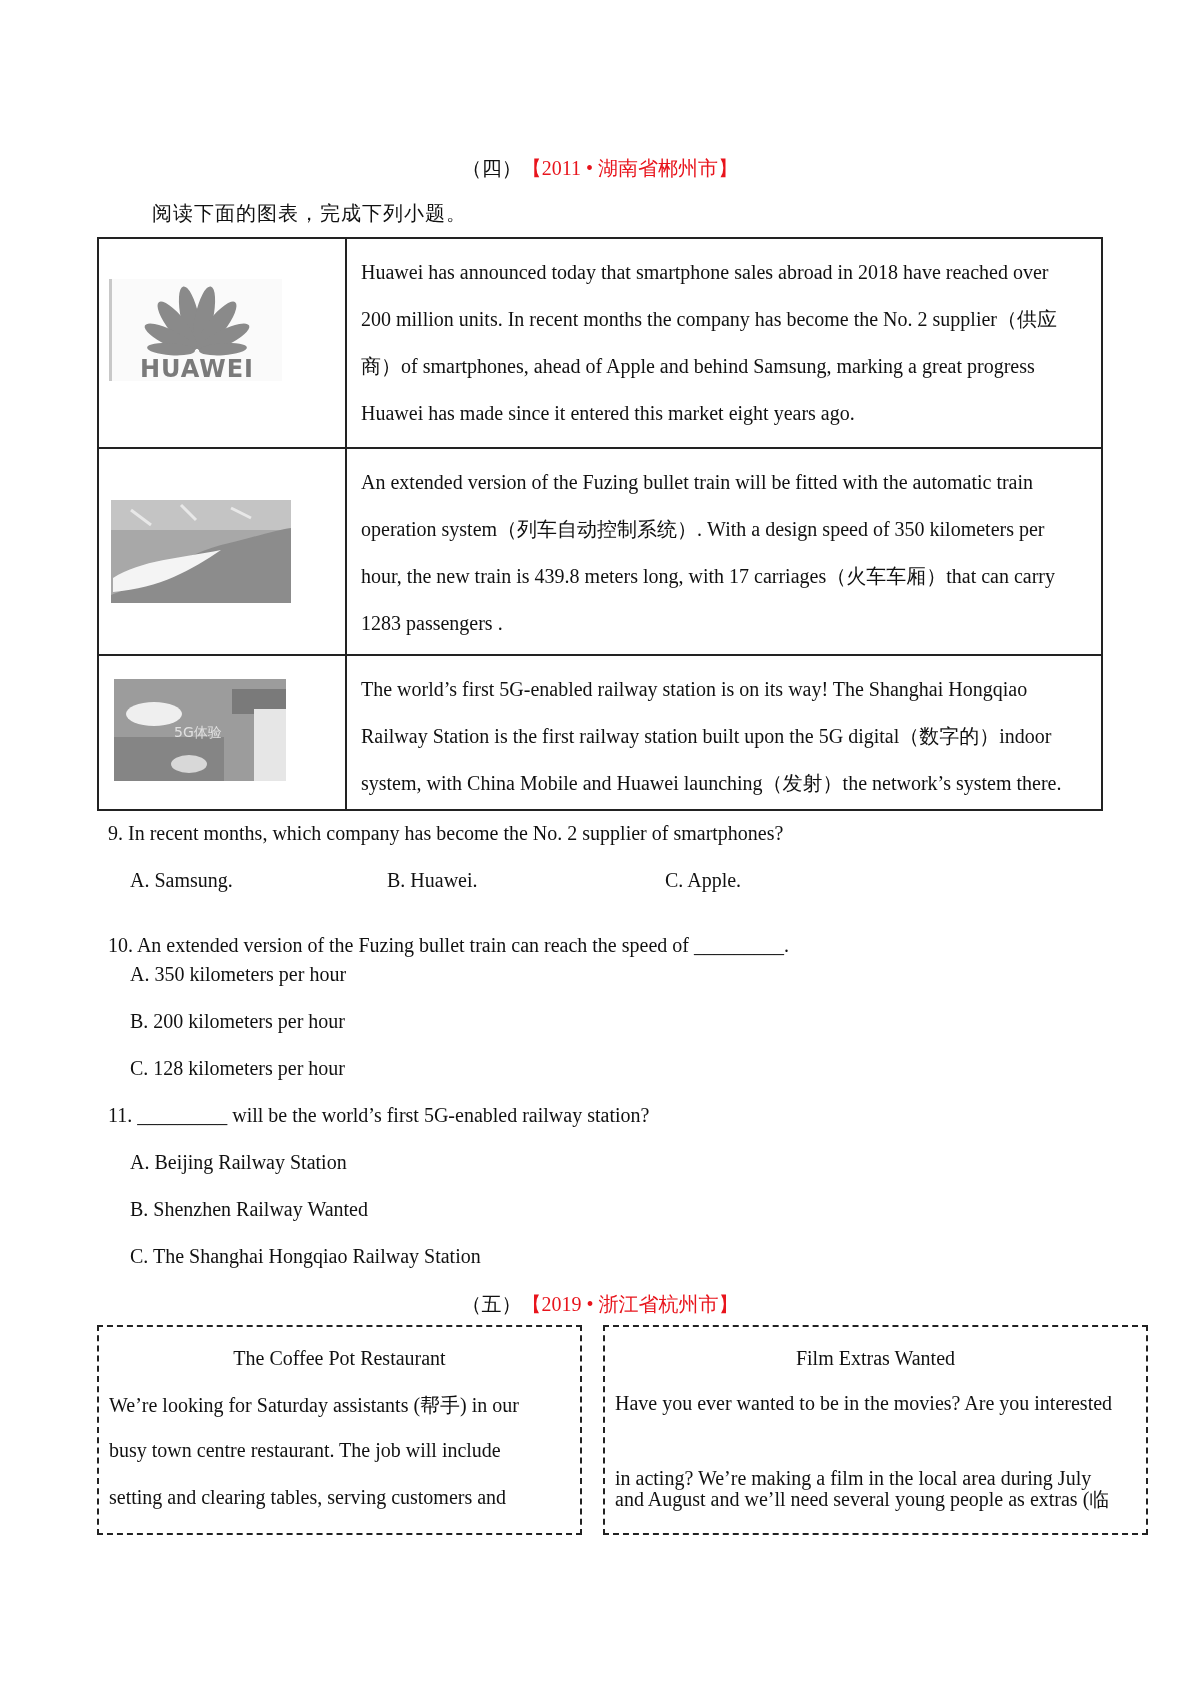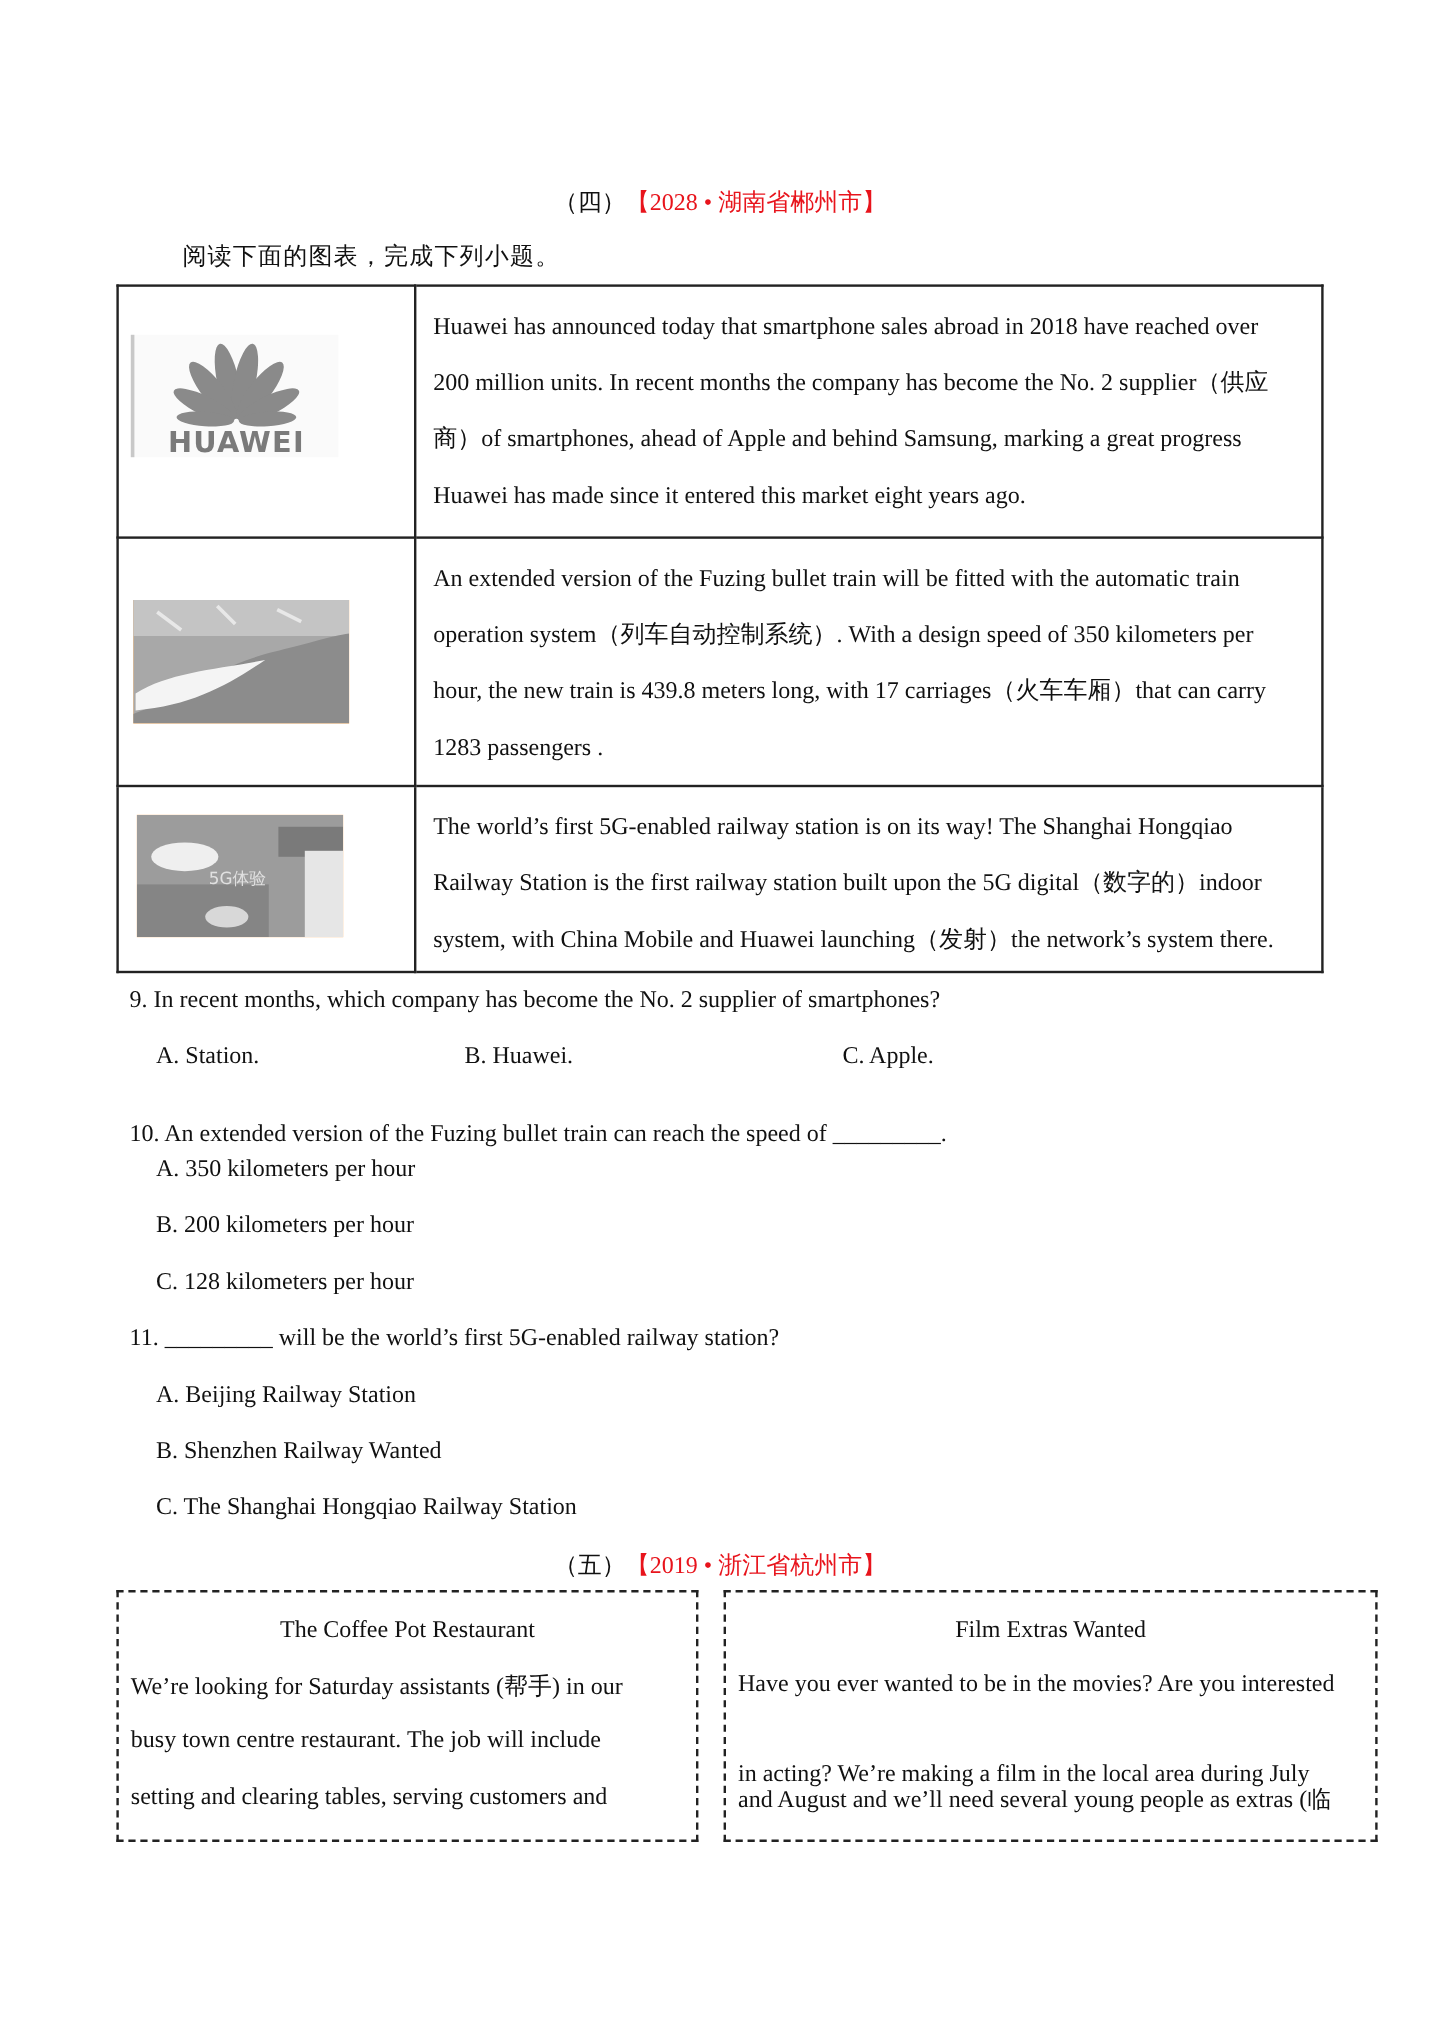--- a/index.html
+++ b/index.html
@@ -33,21 +33,21 @@
     .ad-box {
       position: absolute; border: 2px dashed #222; box-sizing: border-box; background: #fff;
     }
     .ad-box .ad-title { position: absolute; left: 0; right: 0; text-align: center; top: 20px; font-size: 20px; }
     .ad-box .ad-line { position: absolute; left: 10px; white-space: nowrap; font-size: 20px; }
   </style>
 </head>
 <body>
 
 <div class="abs section-title" style="top:155px;">
-  <span>（四）</span><span class="red">【2028 • 湖南省郴州市】</span>
+  <span>（四）</span><span class="red">【2011 • 湖南省郴州市】</span>
 </div>
 <div class="abs intro">阅读下面的图表，完成下列小题。</div>
 
 <table class="info-table">
   <tbody>
       <tr style="height:210px;">
     <td class="img-cell">
       <div class="pic pic-huawei">
         <svg width="170" height="102" viewBox="0 0 170 102">
           <g fill="#8a8a8a" transform="translate(85,72)">
@@ -107,23 +107,23 @@
     <td class="text-cell">
       <span class="line">The world’s first 5G-enabled railway station is on its way! The Shanghai Hongqiao</span>
       <span class="line">Railway Station is the first railway station built upon the 5G digital（数字的）indoor</span>
       <span class="line">system, with China Mobile and Huawei launching（发射）the network’s system there.</span>
     </td>
   </tr>
 </tbody>
   </table>
 
 <div class="abs q" style="top:822px;">9. In recent months, which company has become the No. 2 supplier of smartphones?</div>
-<div class="abs opt" style="top:869px; left:130px;">A. Station.</div>
+<div class="abs opt" style="top:869px; left:130px;">A. Samsung.</div>
 <div class="abs opt" style="top:869px; left:387px;">B. Huawei.</div>
-<div class="abs opt" style="top:869px; left:702px;text-align:center;">C. Apple.</div>
+<div class="abs opt" style="top:869px; left:665px;text-align:center;">C. Apple.</div>
 
 <div class="abs q" style="top:934px;">10. An extended version of the Fuzing bullet train can reach the speed of _________.</div>
 <div class="abs opt" style="top:963px; left:130px;">A. 350 kilometers per hour</div>
 <div class="abs opt" style="top:1010px; left:130px;">B. 200 kilometers per hour</div>
 <div class="abs opt" style="top:1057px; left:130px;">C. 128 kilometers per hour</div>
 
 <div class="abs q" style="top:1104px;">11. _________ will be the world’s first 5G-enabled railway station?</div>
 <div class="abs opt" style="top:1151px; left:130px;">A. Beijing Railway Station</div>
 <div class="abs opt" style="top:1198px; left:130px;">B. Shenzhen Railway Wanted</div>
 <div class="abs opt" style="top:1245px; left:130px;">C. The Shanghai Hongqiao Railway Station</div>

